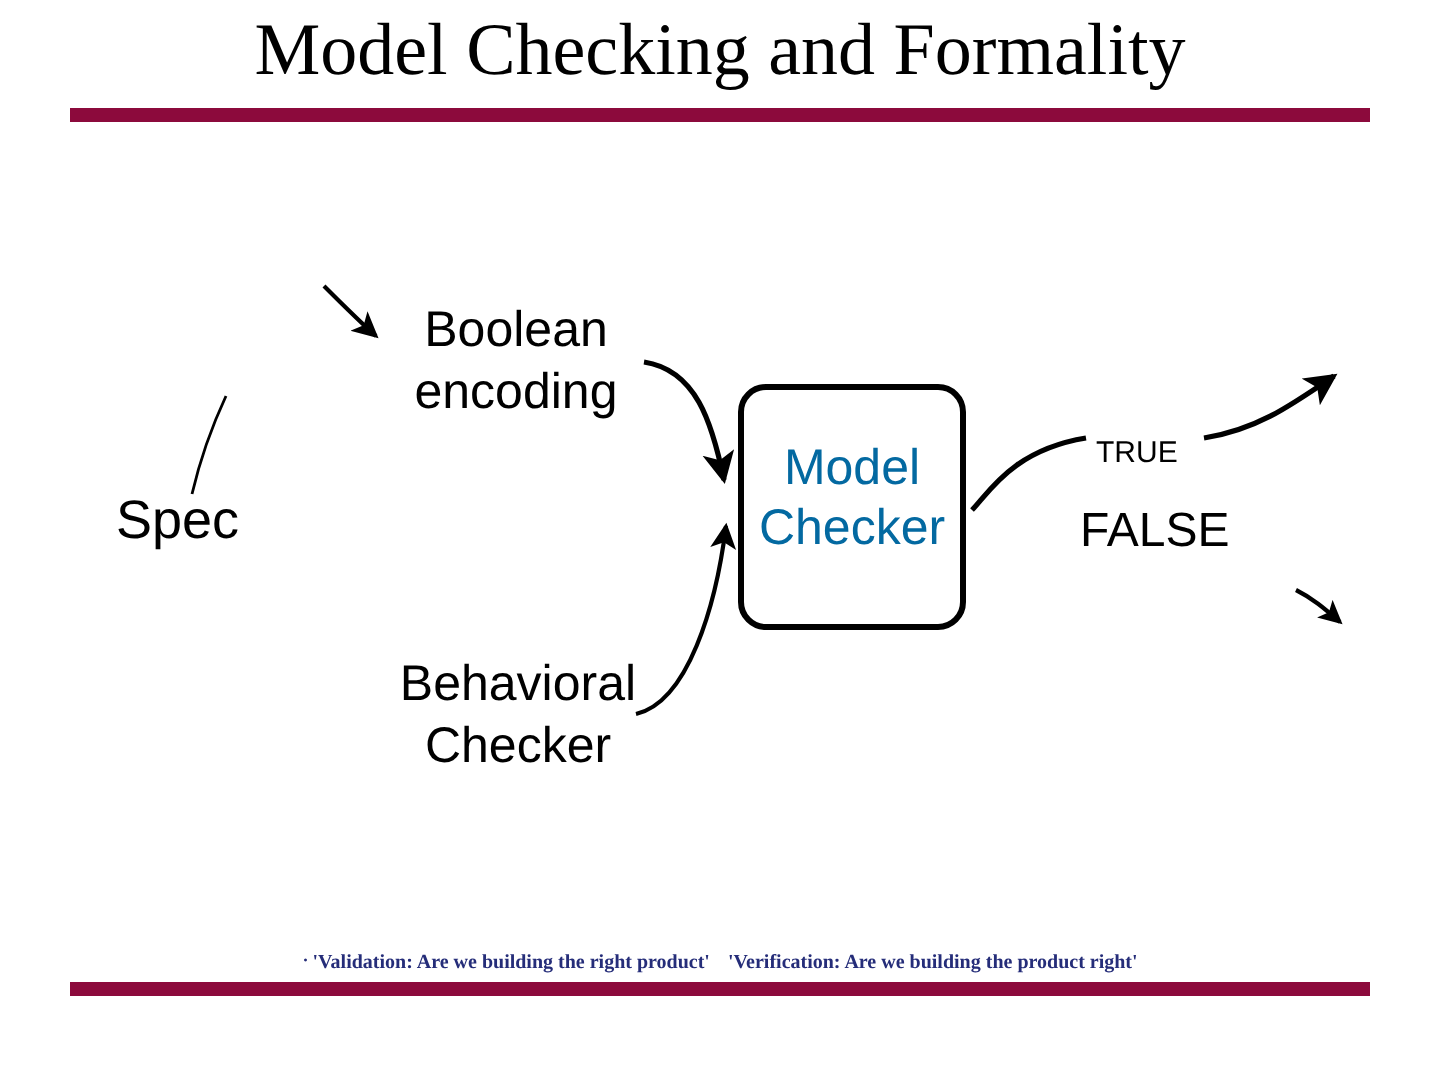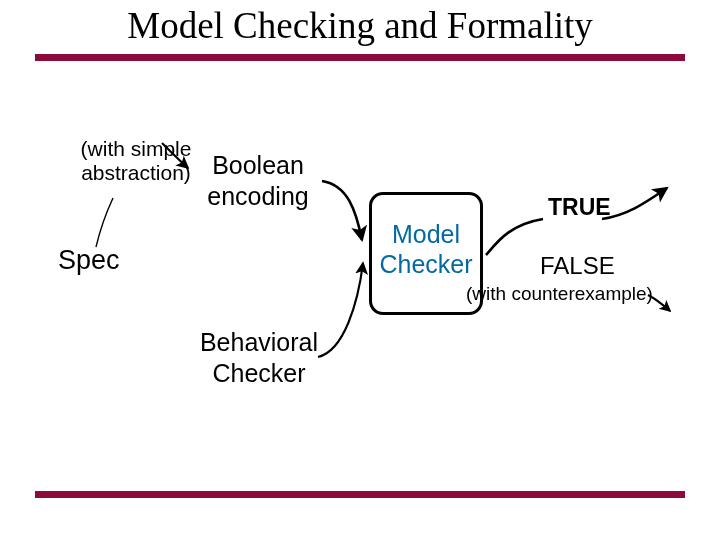--- a/index.html
+++ b/index.html
@@ -125,23 +125,22 @@
     left: 194px;
     top: 232px;
     font-size: 25px;
     text-align: center;
     width: 130px;
     white-space: normal;
     line-height: 1.22;
   }
   #lbl-true {
     left: 548px;
-    top: 100px;
-    font-size: 23px;
-    font-weight: bold;
+    top: 124px;
+    font-size: 15px;
   }
   #lbl-false {
     left: 540px;
     top: 158px;
     font-size: 24px;
   }
   #lbl-counter {
     left: 466px;
     top: 188px;
     font-size: 19px;
@@ -202,31 +201,32 @@
 
       <path d="M486,160 C494,152 506,130 543,124" fill="none" stroke="#000000" stroke-width="2.6"></path>
       <path d="M602,124 C628,120 645,108 667,93" fill="none" stroke="#000000" stroke-width="2.6" marker-end="url(#ah)"></path>
 
       <path d="M648,200 C656,204 662,209 670,216" fill="none" stroke="#000000" stroke-width="2.1" marker-end="url(#ahs)"></path>
     </svg>
 
     <div id="mc-box"></div>
     <div id="lbl-model-checker">Model Checker</div>
 
-    <div class="dlabel" id="lbl-with-simple">(with simple abstraction)</div>
 
     <div class="dlabel" id="lbl-boolean">Boolean encoding</div>
 
     <div class="dlabel" id="lbl-spec">Spec</div>
 
     <div class="dlabel" id="lbl-behavioral">Behavioral Checker</div>
 
     <div class="dlabel" id="lbl-true">TRUE</div>
 
     <div class="dlabel" id="lbl-false">FALSE</div>
 
-    <div class="dlabel" id="lbl-counter">(with counterexample)</div>
   </div>
 
+  <div id="footer-note">
+    <span class="bullet">·</span><span>'Validation: Are we building the right product'</span><span class="gap"></span><span>'Verification: Are we building the product right'</span>
+  </div>
 
   <div class="rule" id="footer-rule"></div>
 
 </div>
 
 </body></html>

